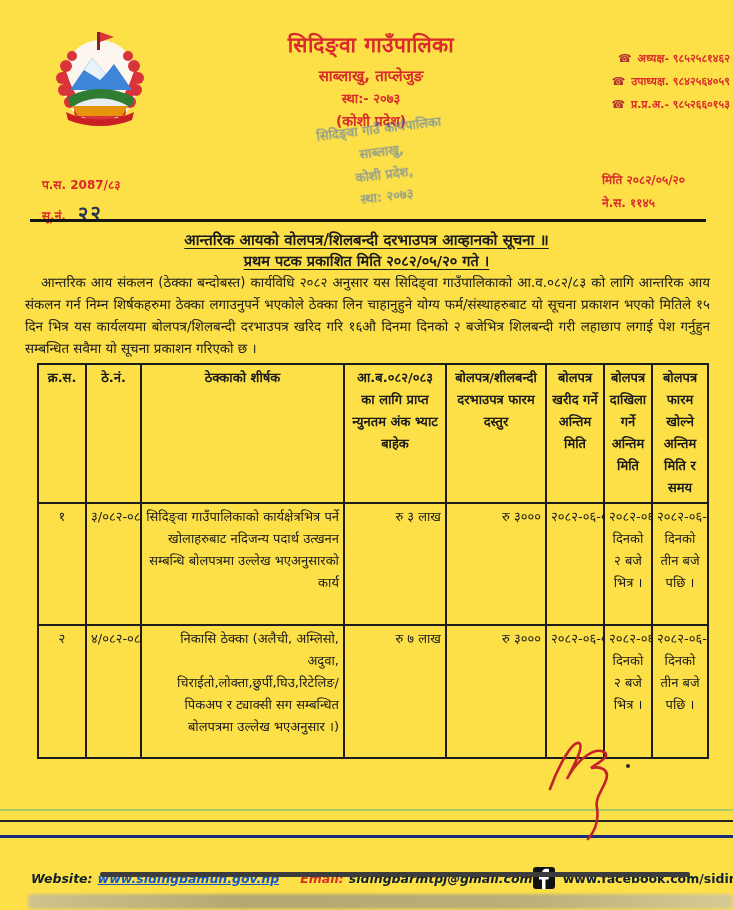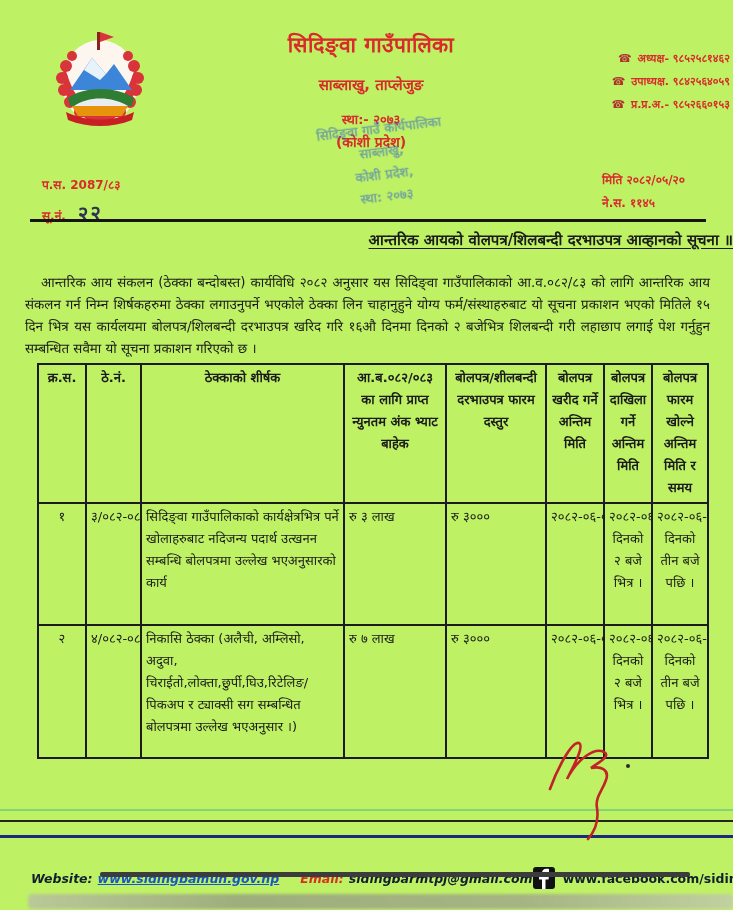--- a/index.html
+++ b/index.html
@@ -1,60 +1,60 @@
 <!DOCTYPE html>
 <html><head>
 <meta charset="utf-8">
 <style>
   * { margin:0; padding:0; box-sizing:border-box; }
   html,body { background:#e8e8e8; }
   .page {
     position:relative; width:733px; height:910px; margin:0 auto;
-    background:#bef264; overflow:hidden;
+    background:#fde047; overflow:hidden;
     font-family:"DejaVu Sans", sans-serif; color:#1b1b1b;
   }
   
   .logo { position:absolute; left:48px; top:28px; width:104px; height:102px; }
   .head-center { position:absolute; left:166px; top:30px; width:410px; text-align:center; }
   .muni-name  { font-size:21px; font-weight:bold; color:#d92b2b; letter-spacing:.5px; }
   .office-name{ font-size:26px; font-weight:bold; color:#d92b2b; margin-top:9px; }
-  .addr  { font-size:15px; font-weight:bold; color:#d92b2b; margin-top:16px; }
-  .estd  { font-size:13px; font-weight:bold; color:#d92b2b; margin-top:16px; }
+  .addr  { font-size:15px; font-weight:bold; color:#d92b2b; margin-top:7px; }
+  .estd  { font-size:13px; font-weight:bold; color:#d92b2b; margin-top:4px; }
   .prov  { font-size:14px; font-weight:bold; color:#d92b2b; margin-top:4px; }
   .contacts { position:absolute; left:560px; top:50px; width:170px;text-align:right; }
   .contact-row { font-size:11px; font-weight:bold; color:#d92b2b; margin-bottom:8px; white-space:nowrap; }
   .contact-row .phone-ic { color:#b03030; font-size:11px; margin-right:2px; }
   .stamp {
     position:absolute; left:288px; top:118px; width:190px; text-align:center;
     color:#3a67c6; opacity:.55; transform:rotate(-7deg);
     font-size:13px; font-weight:bold; line-height:1.75; filter:blur(.4px); pointer-events:none;
   }
   .refs-left  { position:absolute; left:42px;  top:176px; font-size:12px; font-weight:bold; color:#d92b2b; }
   .refs-right { position:absolute; left:602px; top:171px; font-size:12px; font-weight:bold; color:#d92b2b; }
   .refs-left div, .refs-right div { margin-bottom:6px; white-space:nowrap; }
   .serial-hand { display:inline-block; font-size:20px; color:#293550; font-weight:bold;
                  transform:rotate(-4deg); margin-left:8px; letter-spacing:2px; }
   .head-rule { position:absolute; left:30px; top:219px; width:676px; height:3px; background:#151515; }
   
-  .notice-title { position:absolute; left:0; top:229px; width:733px; text-align:right;
+  .notice-title { position:absolute; left:0; top:229px; width:733px; text-align:center;
                   font-size:15px; font-weight:bold; }
   .notice-title span, .notice-sub span { text-decoration:underline; text-underline-offset:3px; }
   .notice-sub { position:absolute; left:0; top:250px; width:733px; text-align:center;
                 font-size:14.5px; font-weight:bold; }
   .notice-body { position:absolute; left:25px; top:272px; width:685px;
                  font-size:13.4px; line-height:22px; text-align:justify; text-indent:16px; }
   
   table.bid { position:absolute; left:37px; top:363px; width:670px;
               border-collapse:collapse; table-layout:fixed; }
   table.bid th, table.bid td {
     border:2px solid #1c1c1c; vertical-align:top; padding:2px 4px;
     font-size:13px; line-height:1.7; text-align:center; overflow:hidden;
   }
   table.bid th { font-weight:bold; height:115px;border-radius:9px; }
-  table.bid td.left { text-align:left; }
+  table.bid td.left { text-align:right; }
   tr.r1 td { height:122px; }
   tr.r2 td { height:133px; }
   
   .signature { position:absolute; left:538px; top:733px; width:110px; height:108px; z-index:6; }
   .ink-dot { position:absolute; left:626px; top:764px; width:4px; height:4px; border-radius:50%; background:#2a2a2a; }
   
   .line-green { position:absolute; left:0; top:809px; width:733px; height:2px;
                 background:rgba(64,178,140,.45); }
   .line-black { position:absolute; left:0; top:820px; width:733px; height:2px; background:#242424; }
   .line-navy  { position:absolute; left:0; top:835px; width:733px; height:3px; background:#1b2a7b; }
@@ -147,20 +147,23 @@
   </div>
   <div class="refs-right">
     <div>मिति २०८२/०५/२०</div>
     <div>ने.स. ११४५</div>
   </div>
 
   <div class="head-rule"></div>
 
   <div class="notice-title">
     <span>आन्तरिक आयको वोलपत्र/शिलबन्दी दरभाउपत्र आव्हानको सूचना ॥</span>
+  </div>
+  <div class="notice-sub">
+    <span>प्रथम पटक प्रकाशित मिति २०८२/०५/२० गते ।</span>
   </div>
   <div class="notice-body">आन्तरिक आय संकलन (ठेक्का बन्दोबस्त) कार्यविधि २०८२ अनुसार यस सिदिङ्वा गाउँपालिकाको आ.व.०८२/८३ को लागि आन्तरिक आय संकलन गर्न निम्न शिर्षकहरुमा ठेक्का लगाउनुपर्ने भएकोले ठेक्का लिन चाहानुहुने योग्य फर्म/संस्थाहरुबाट यो सूचना प्रकाशन भएको मितिले १५ दिन भित्र यस कार्यलयमा बोलपत्र/शिलबन्दी दरभाउपत्र खरिद गरि १६औ दिनमा दिनको २ बजेभित्र शिलबन्दी गरी लहाछाप लगाई पेश गर्नुहुन सम्बन्धित सवैमा यो सूचना प्रकाशन गरिएको छ ।</div>
 
   <table class="bid">
     <colgroup>
       <col style="width:48px">
         <col style="width:55px">
         <col style="width:203px">
         <col style="width:102px">
       <col style="width:100px">

